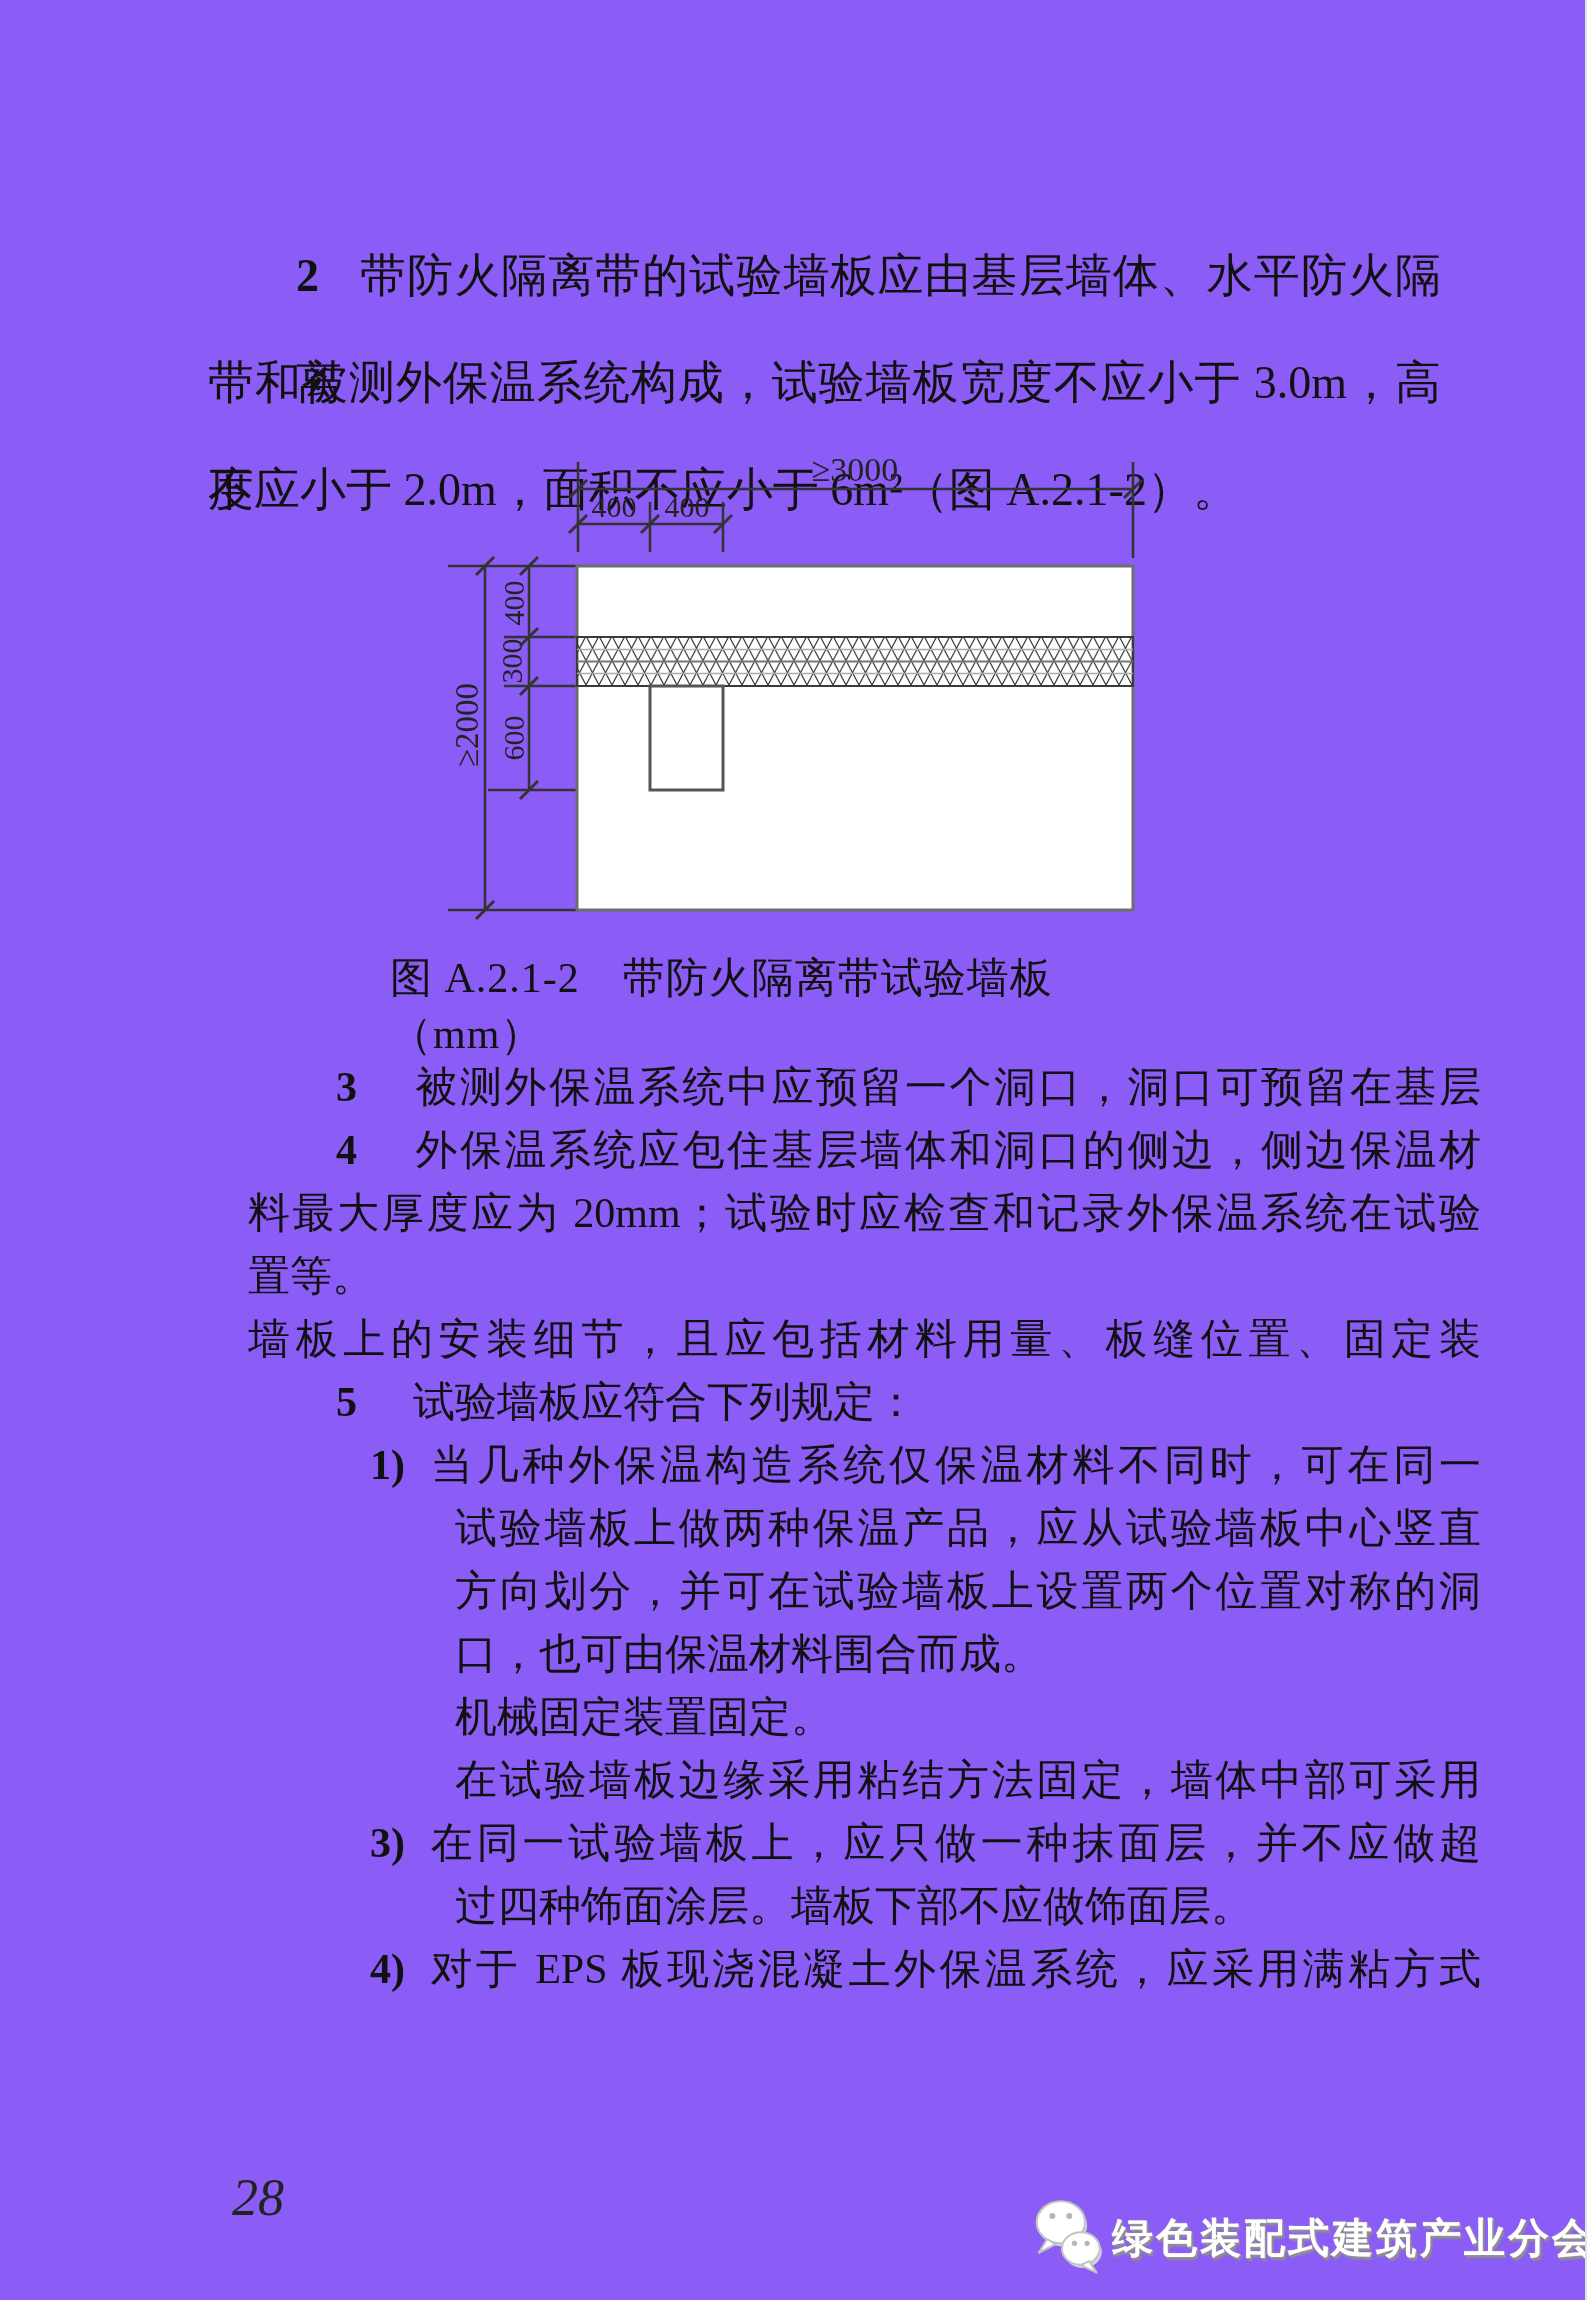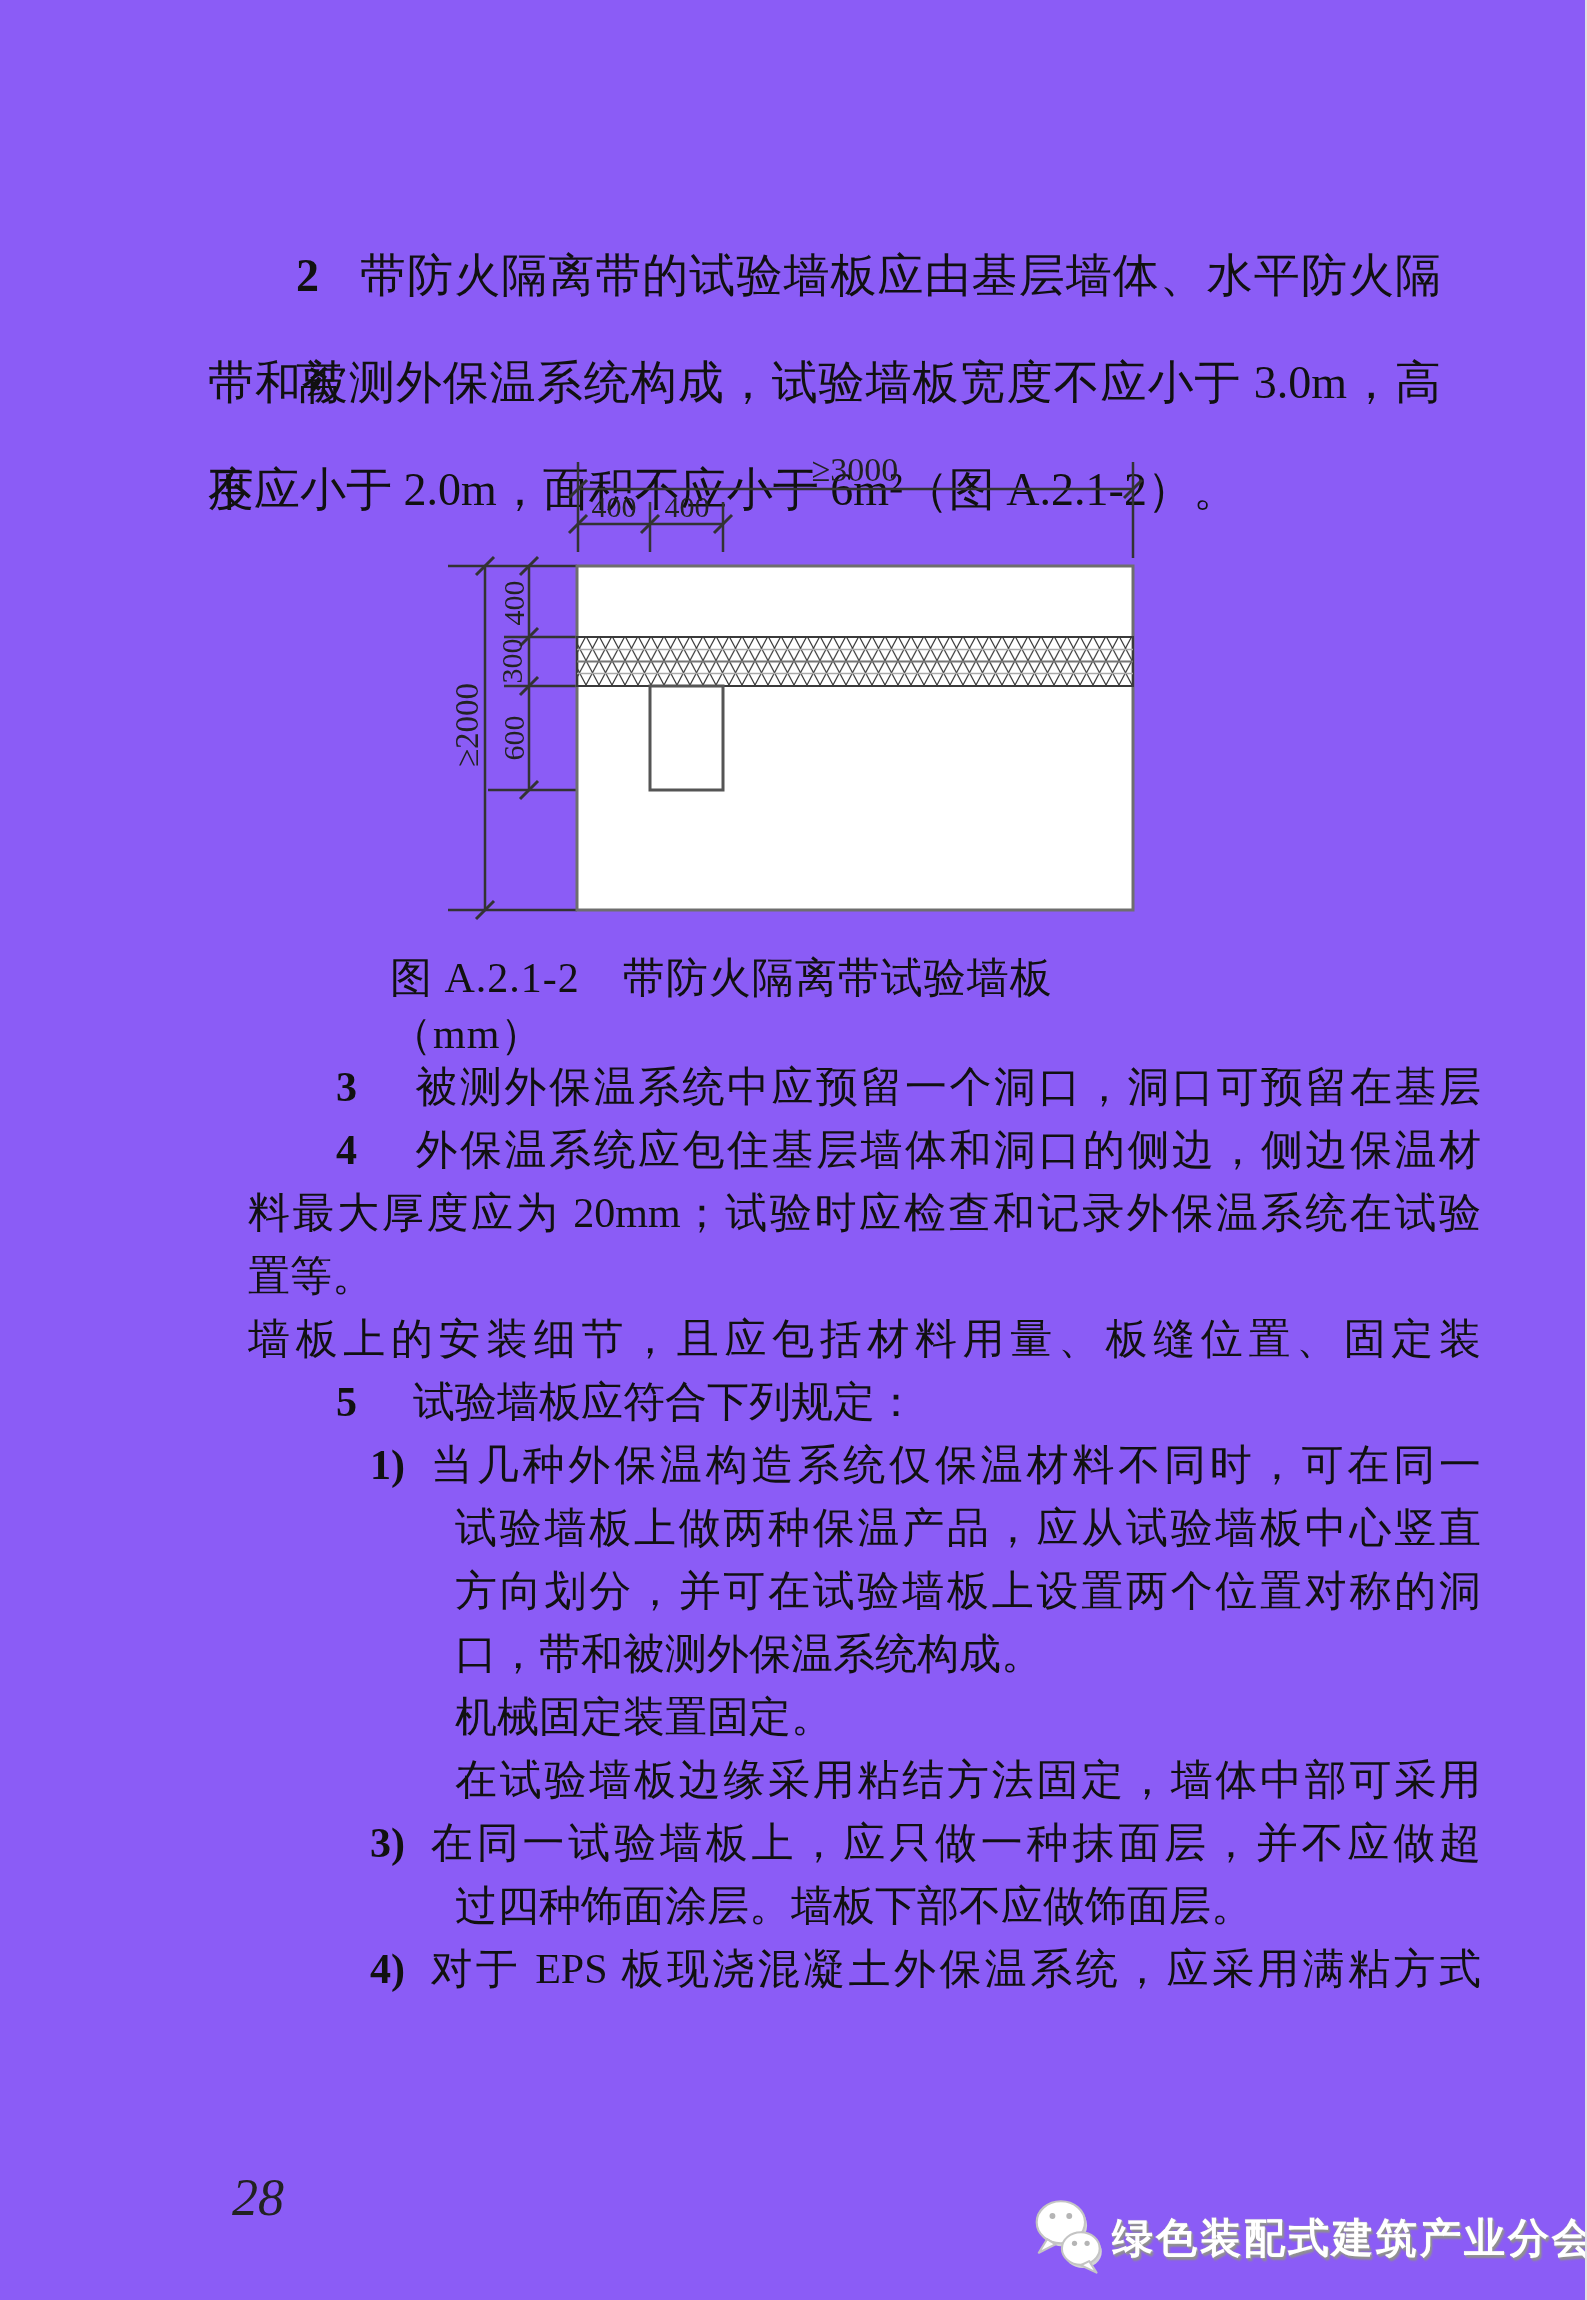--- a/index.html
+++ b/index.html
@@ -122,21 +122,21 @@
       <div class="ln ind j"><span class="num">4</span><span>外保温系统应包住基层墙体和洞口的侧边，侧边保温材</span></div>
       <div class="ln j">料最大厚度应为 20mm；试验时应检查和记录外保温系统在试验</div>
       <div class="ln">置等。</div>
       <div class="ln j">墙板上的安装细节，且应包括材料用量、板缝位置、固定装</div>
 
       <div class="ln ind"><span class="num">5</span><span>试验墙板应符合下列规定：</span></div>
 
       <div class="ln li j"><span class="lnum">1)</span><span>当几种外保温构造系统仅保温材料不同时，可在同一</span></div>
       <div class="ln lc j">试验墙板上做两种保温产品，应从试验墙板中心竖直</div>
       <div class="ln lc j">方向划分，并可在试验墙板上设置两个位置对称的洞</div>
-      <div class="ln lc">口，带和被测外保温系统构成。</div>
+      <div class="ln lc">口，也可由保温材料围合而成。</div>
 
       <div class="ln lc">机械固定装置固定。</div>
       <div class="ln lc j">在试验墙板边缘采用粘结方法固定，墙体中部可采用</div>
 
       <div class="ln li j"><span class="lnum">3)</span><span>在同一试验墙板上，应只做一种抹面层，并不应做超</span></div>
       <div class="ln lc">过四种饰面涂层。墙板下部不应做饰面层。</div>
 
       <div class="ln li j"><span class="lnum">4)</span><span>对于 EPS 板现浇混凝土外保温系统，应采用满粘方式</span></div>
     </div>
   </section>

